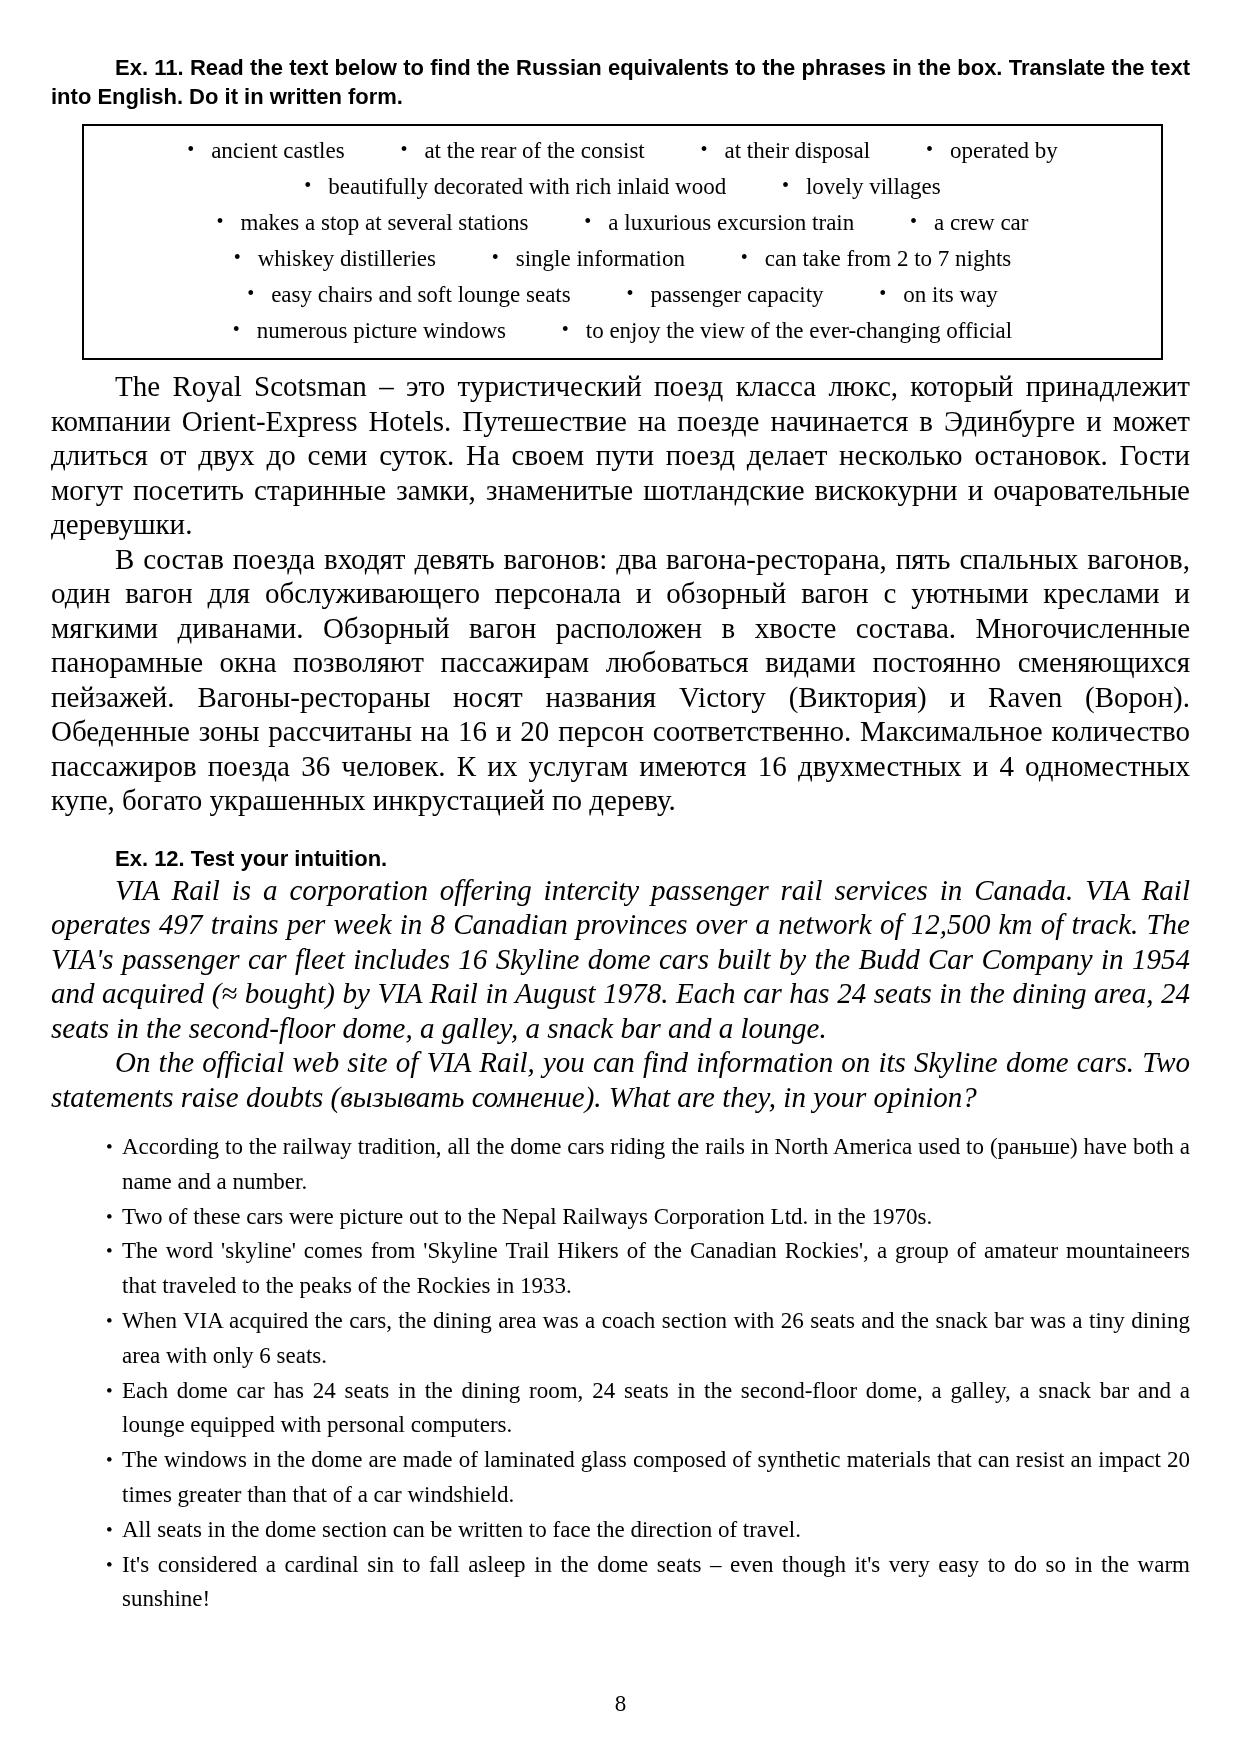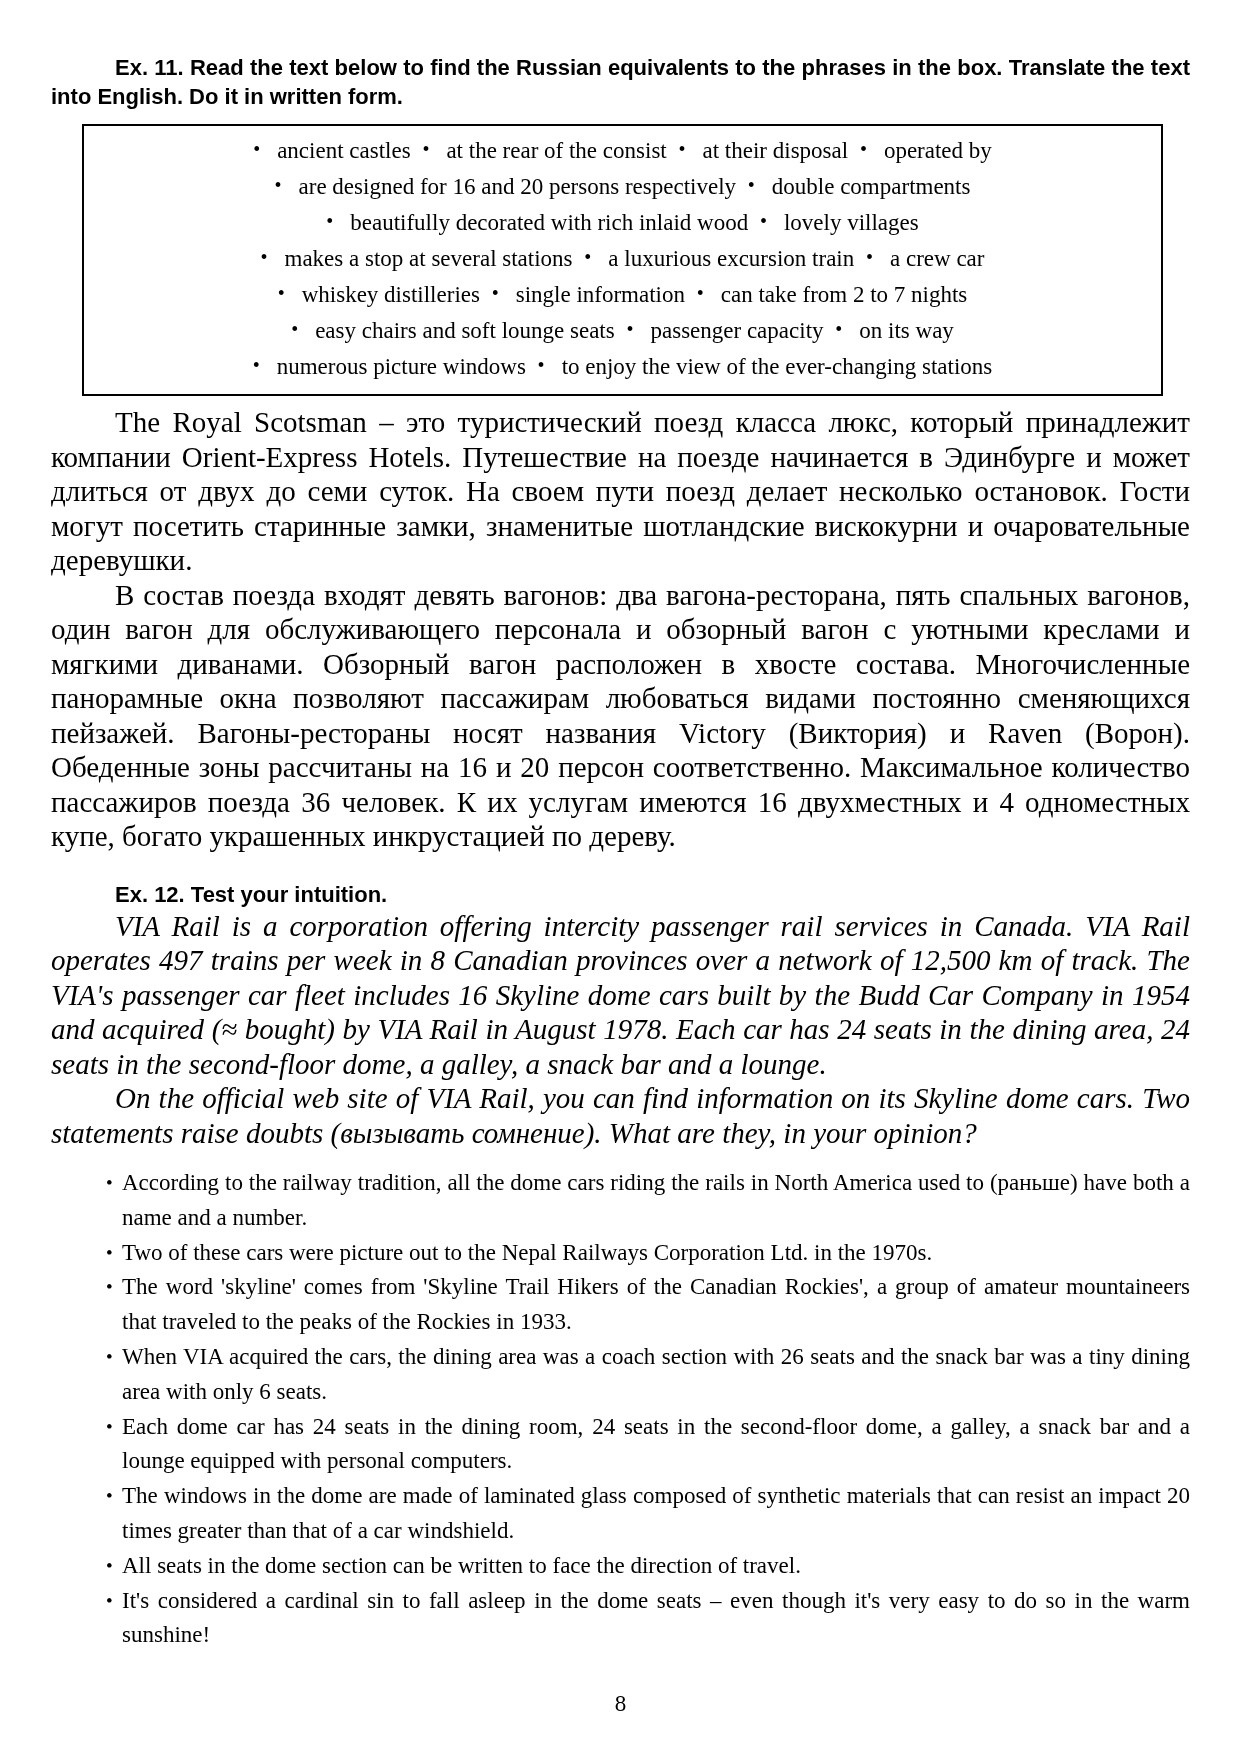--- a/index.html
+++ b/index.html
@@ -26,21 +26,21 @@
   .phrase-box {
     border: 2px solid #000000;
     margin: 13px 27px 9px 31px;
     padding: 7px 14px 9px 14px;
   }
   .box-line {
     text-align: center;
     font-size: 23px;
     line-height: 36px;
   }
-  .pb-item { white-space: nowrap; margin: 0 3px; }
+  .pb-item { white-space: nowrap; margin: 0 25px; }
   .pb-bullet {
     display: inline-block;
     margin-right: 17px;
     font-size: 20px;
     position: relative;
     top: -2px;
   }
   .para {
     font-size: 29px;
     line-height: 34.5px;
@@ -81,45 +81,41 @@
   <div class="ex-title">Ex. 11. Read the text below to find the Russian equivalents to the phrases in the box. Translate the text into English. Do it in written form.</div>
 
   <div class="phrase-box">
     <div class="box-line">
       <span class="pb-item"><span class="pb-bullet">•</span><span>ancient castles</span></span>
       <span class="pb-item"><span class="pb-bullet">•</span><span>at the rear of the consist</span></span>
       <span class="pb-item"><span class="pb-bullet">•</span><span>at their disposal</span></span>
       <span class="pb-item"><span class="pb-bullet">•</span><span>operated by</span></span>
     </div>
     <div class="box-line">
-      <span class="pb-item"><span class="pb-bullet">•</span><span>are designed for 16 and 20 persons respectively</span></span>
-      <span class="pb-item"><span class="pb-bullet">•</span><span>double compartments</span></span>
-    </div>
-    <div class="box-line">
       <span class="pb-item"><span class="pb-bullet">•</span><span>beautifully decorated with rich inlaid wood</span></span>
       <span class="pb-item"><span class="pb-bullet">•</span><span>lovely villages</span></span>
     </div>
     <div class="box-line">
       <span class="pb-item"><span class="pb-bullet">•</span><span>makes a stop at several stations</span></span>
       <span class="pb-item"><span class="pb-bullet">•</span><span>a luxurious excursion train</span></span>
       <span class="pb-item"><span class="pb-bullet">•</span><span>a crew car</span></span>
     </div>
     <div class="box-line">
       <span class="pb-item"><span class="pb-bullet">•</span><span>whiskey distilleries</span></span>
       <span class="pb-item"><span class="pb-bullet">•</span><span>single information</span></span>
       <span class="pb-item"><span class="pb-bullet">•</span><span>can take from 2 to 7 nights</span></span>
     </div>
     <div class="box-line">
       <span class="pb-item"><span class="pb-bullet">•</span><span>easy chairs and soft lounge seats</span></span>
       <span class="pb-item"><span class="pb-bullet">•</span><span>passenger capacity</span></span>
       <span class="pb-item"><span class="pb-bullet">•</span><span>on its way</span></span>
     </div>
     <div class="box-line">
       <span class="pb-item"><span class="pb-bullet">•</span><span>numerous picture windows</span></span>
-      <span class="pb-item"><span class="pb-bullet">•</span><span>to enjoy the view of the ever-changing stations</span></span>
+      <span class="pb-item"><span class="pb-bullet">•</span><span>to enjoy the view of the ever-changing official</span></span>
     </div>
   </div>
 
   <div class="para">The Royal Scotsman – это туристический поезд класса люкс, который принадлежит компании Orient-Express Hotels. Путешествие на поезде начинается в Эдинбурге и может длиться от двух до семи суток. На своем пути поезд делает несколько остановок. Гости могут посетить старинные замки, знаменитые шотландские вискокурни и очаровательные деревушки.</div>
   <div class="para">В состав поезда входят девять вагонов: два вагона-ресторана, пять спальных вагонов, один вагон для обслуживающего персонала и обзорный вагон с уютными креслами и мягкими диванами. Обзорный вагон расположен в хвосте состава. Многочисленные панорамные окна позволяют пассажирам любоваться видами постоянно сменяющихся пейзажей. Вагоны-рестораны носят названия Victory (Виктория) и Raven (Ворон). Обеденные зоны рассчитаны на 16 и 20 персон соответственно. Максимальное количество пассажиров поезда 36 человек. К их услугам имеются 16 двухместных и 4 одноместных купе, богато украшенных инкрустацией по дереву.</div>
 
   <div class="ex-title ex12-title">Ex. 12. Test your intuition.</div>
 
   <div class="para ital">VIA Rail is a corporation offering intercity passenger rail services in Canada. VIA Rail operates 497 trains per week in 8 Canadian provinces over a network of 12,500 km of track. The VIA's passenger car fleet includes 16 Skyline dome cars built by the Budd Car Company in 1954 and acquired (≈ bought) by VIA Rail in August 1978. Each car has 24 seats in the dining area, 24 seats in the second-floor dome, a galley, a snack bar and a lounge.</div>
   <div class="para ital">On the official web site of VIA Rail, you can find information on its Skyline dome cars. Two statements raise doubts (вызывать сомнение). What are they, in your opinion?</div>

